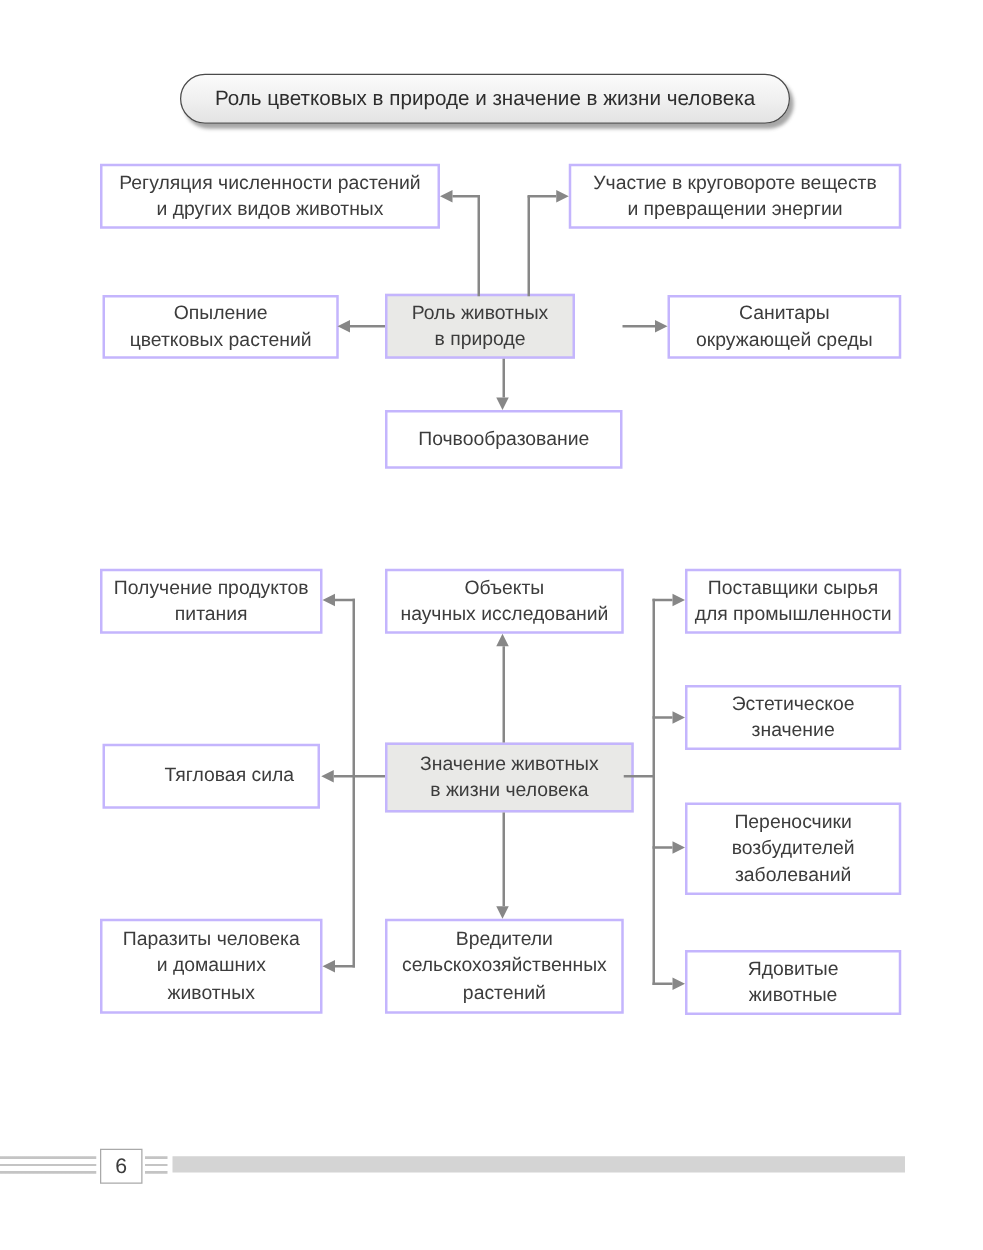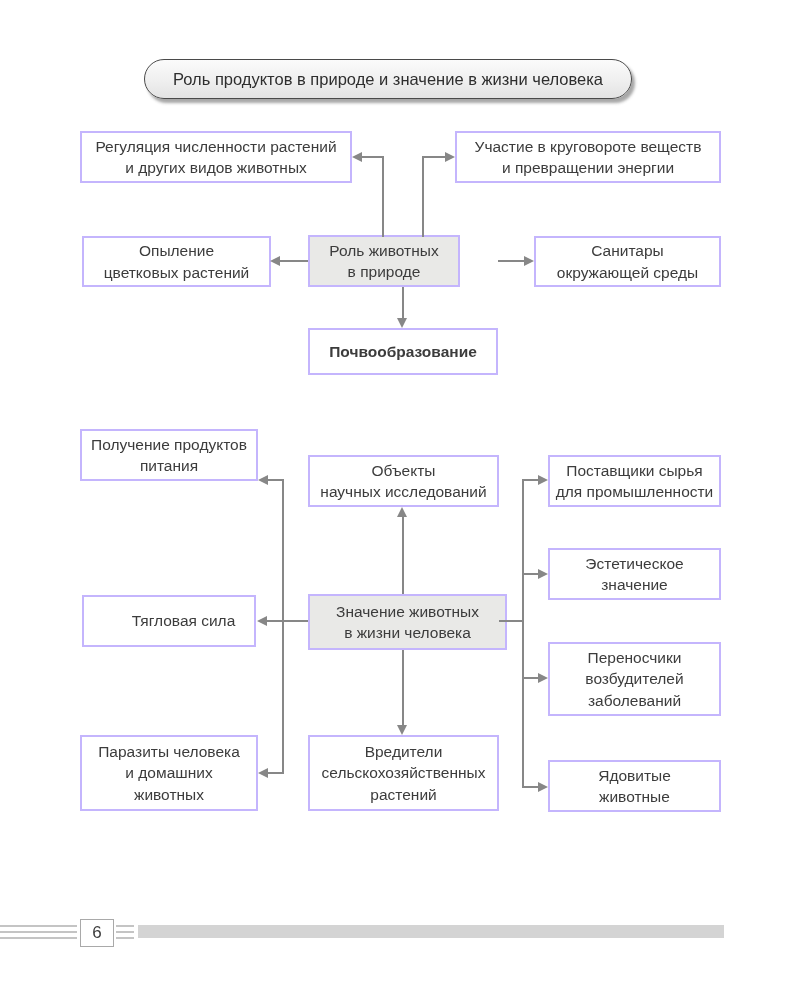--- a/index.html
+++ b/index.html
@@ -44,48 +44,48 @@
   .footer-bar {
     position:absolute; left:138px; top:925px; width:586px; height:13px;
     background:#d4d4d4;
   }
 </style>
 </head>
 <body>
 
 <div class="page">
 
-  <div class="title-pill">Роль продуктов в природе и значение в жизни человека</div>
+  <div class="title-pill">Роль цветковых в природе и значение в жизни человека</div>
 
   <div class="box" style="left:80px;  top:131px; width:272px; height:52px;">Регуляция численности растений
 и других видов животных</div>
   <div class="box" style="left:455px; top:131px; width:266px; height:52px;">Участие в круговороте веществ
 и превращении энергии</div>
   <div class="box" style="left:82px;  top:236px; width:189px; height:51px;">Опыление
 цветковых растений</div>
   <div class="box shaded" style="left:308px; top:235px; width:152px; height:52px;">Роль животных
 в природе</div>
   <div class="box" style="left:534px; top:236px; width:187px; height:51px;">Санитары
 окружающей среды</div>
-  <div class="box" style="left:308px; top:328px; width:190px; height:47px;font-weight:bold;">Почвообразование</div>
+  <div class="box" style="left:308px; top:328px; width:190px; height:47px;">Почвообразование</div>
 
   <div class="vline" style="left:382px; top:157px; height:80px;"></div>
   <div class="vline" style="left:422px; top:157px; height:80px;"></div>
   <div class="hline" style="left:362px; top:156px; width:22px;"></div>
   <div class="arr a-left" style="left:352px; top:152px;"></div>
   <div class="hline" style="left:422px; top:156px; width:23px;"></div>
   <div class="arr a-right" style="left:445px; top:152px;"></div>
   <div class="hline" style="left:280px; top:260px; width:28px;"></div>
   <div class="arr a-left" style="left:270px; top:256px;"></div>
   <div class="hline" style="left:498px; top:260px; width:26px;"></div>
   <div class="arr a-right" style="left:524px; top:256px;"></div>
   <div class="vline" style="left:402px; top:287px; height:31px;"></div>
   <div class="arr a-down" style="left:397px; top:318px;"></div>
 
-  <div class="box" style="left:80px;  top:429px; width:178px; height:52px;">Получение продуктов
+  <div class="box" style="left:80px;  top:455px; width:178px; height:52px;">Получение продуктов
 питания</div>
   <div class="box" style="left:548px; top:455px; width:173px; height:52px;">Поставщики сырья
 для промышленности</div>
   <div class="box" style="left:308px; top:455px; width:191px; height:52px;">Объекты
 научных исследований</div>
   <div class="box" style="left:82px;  top:595px; width:174px; height:52px;padding-left:29px;">Тягловая сила</div>
   <div class="box shaded" style="left:308px; top:594px; width:199px; height:56px;">Значение животных
 в жизни человека</div>
   <div class="box" style="left:548px; top:548px; width:173px; height:52px;">Эстетическое
 значение</div>

